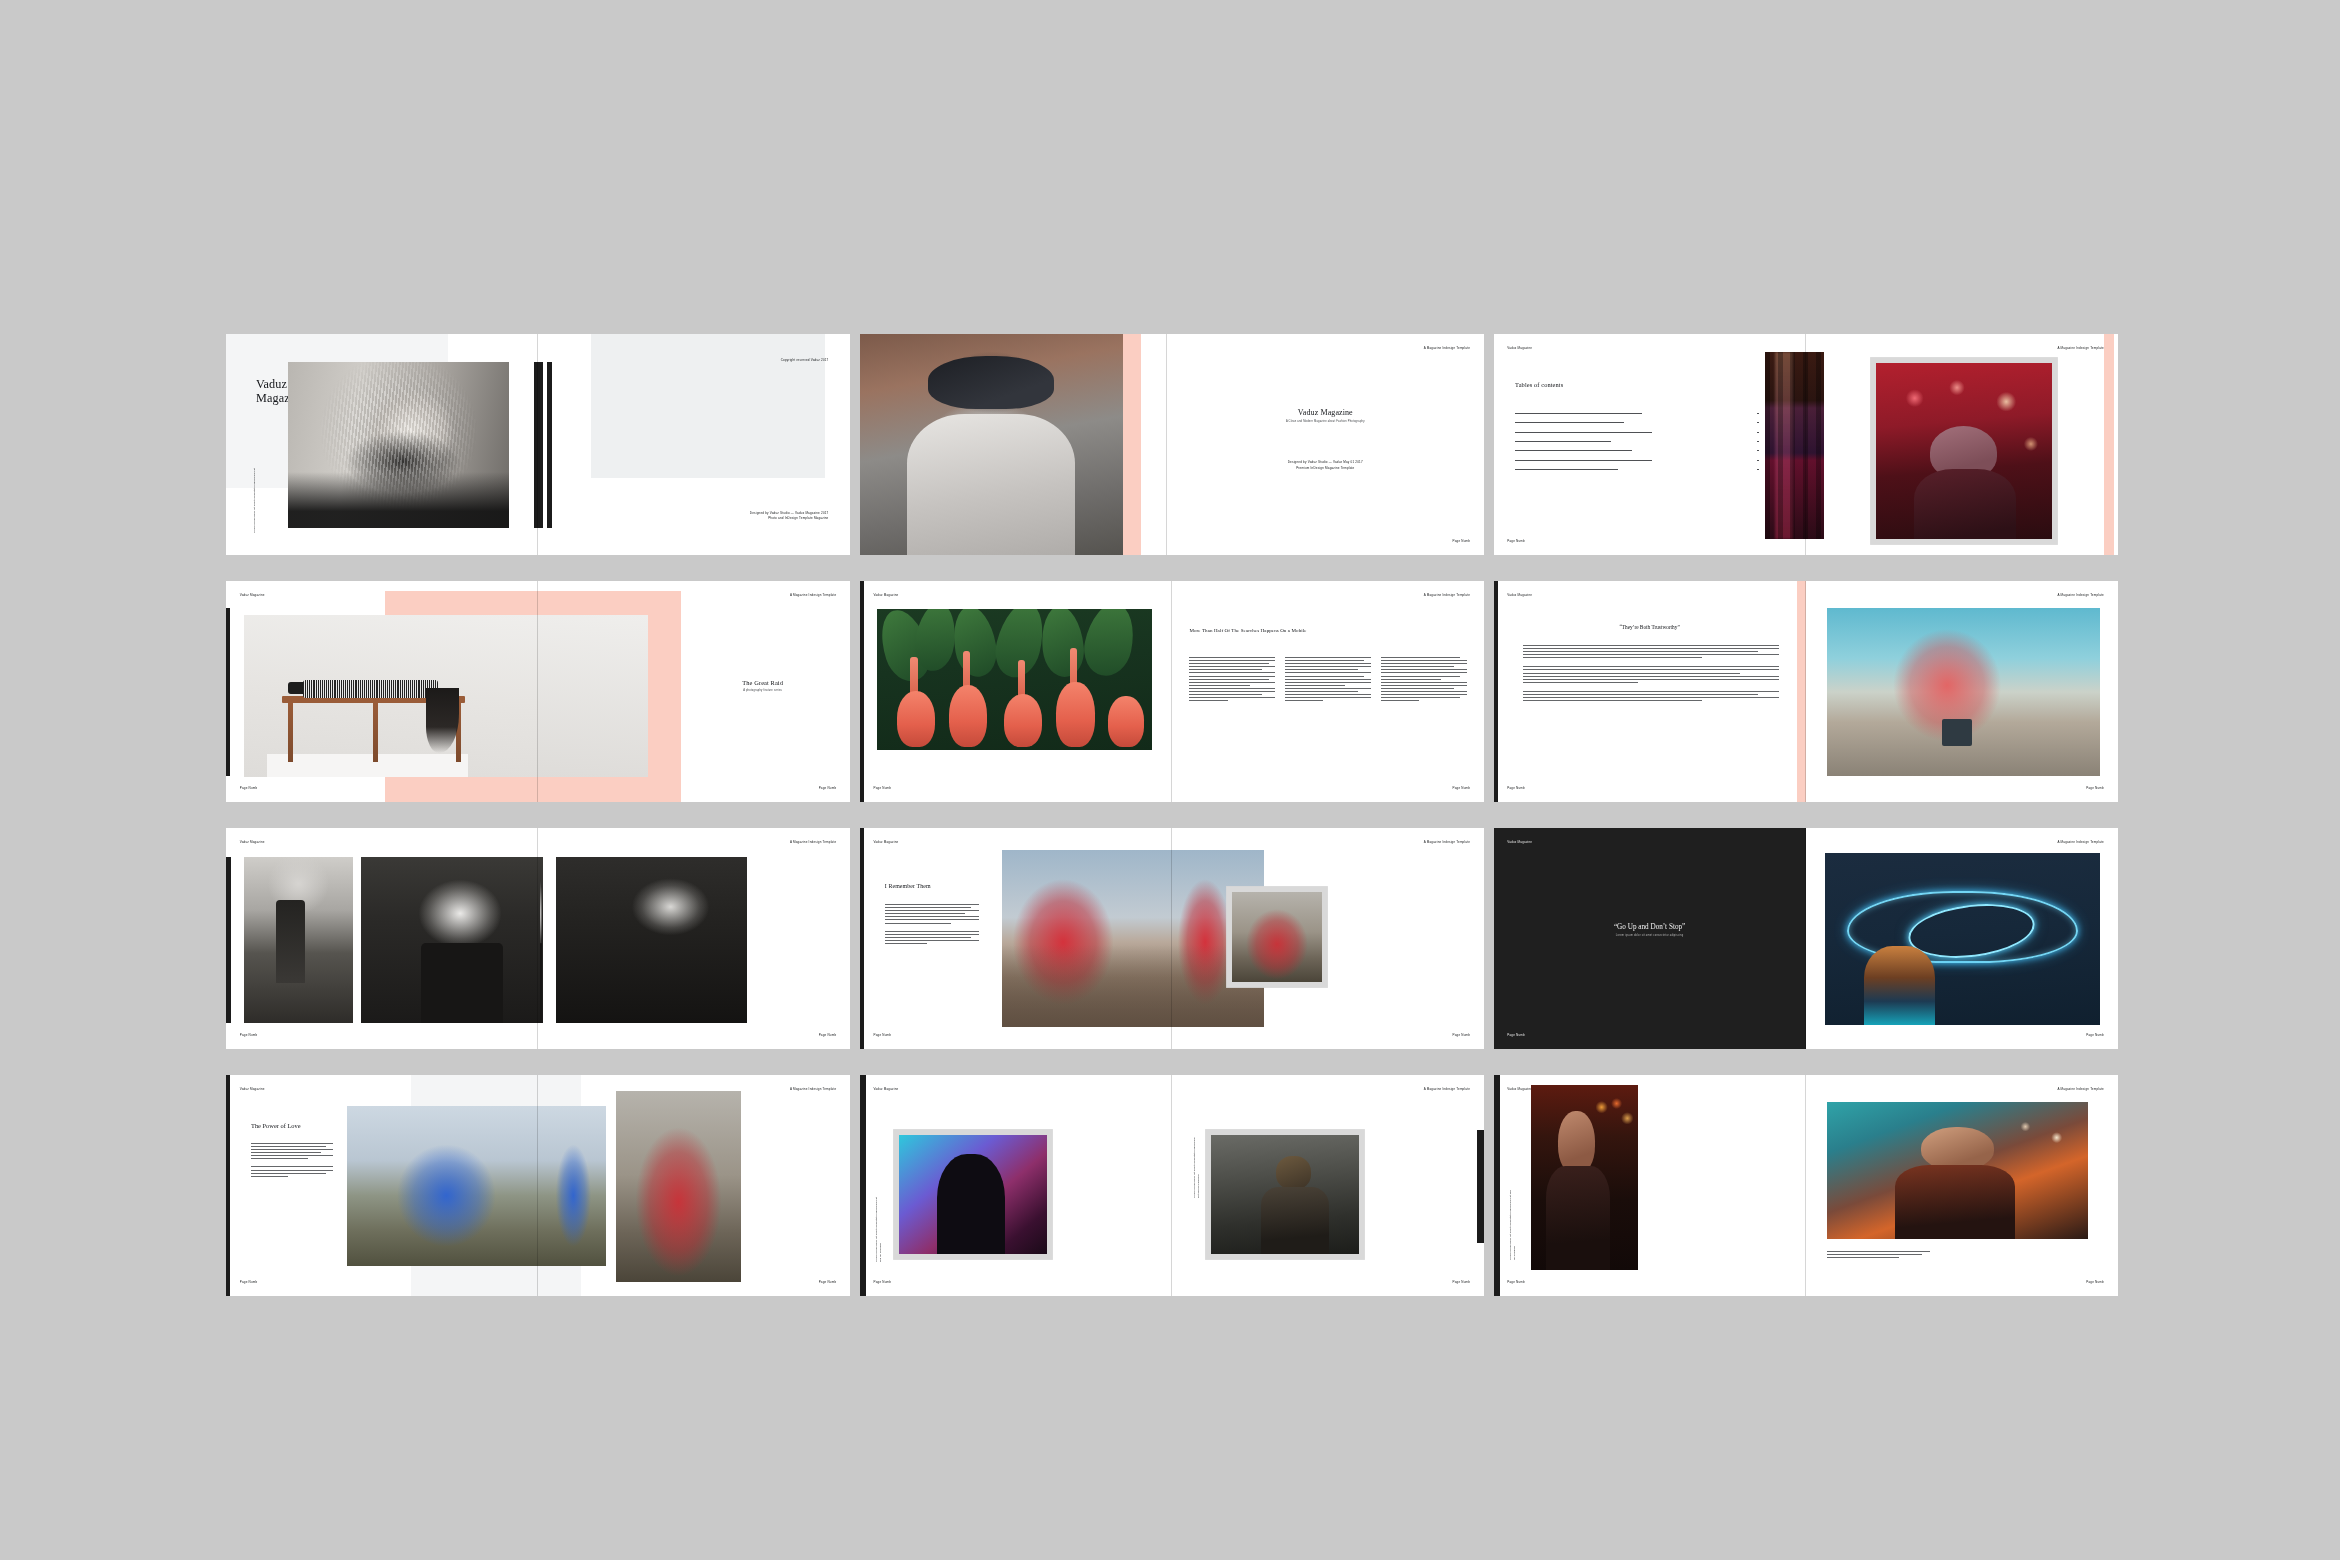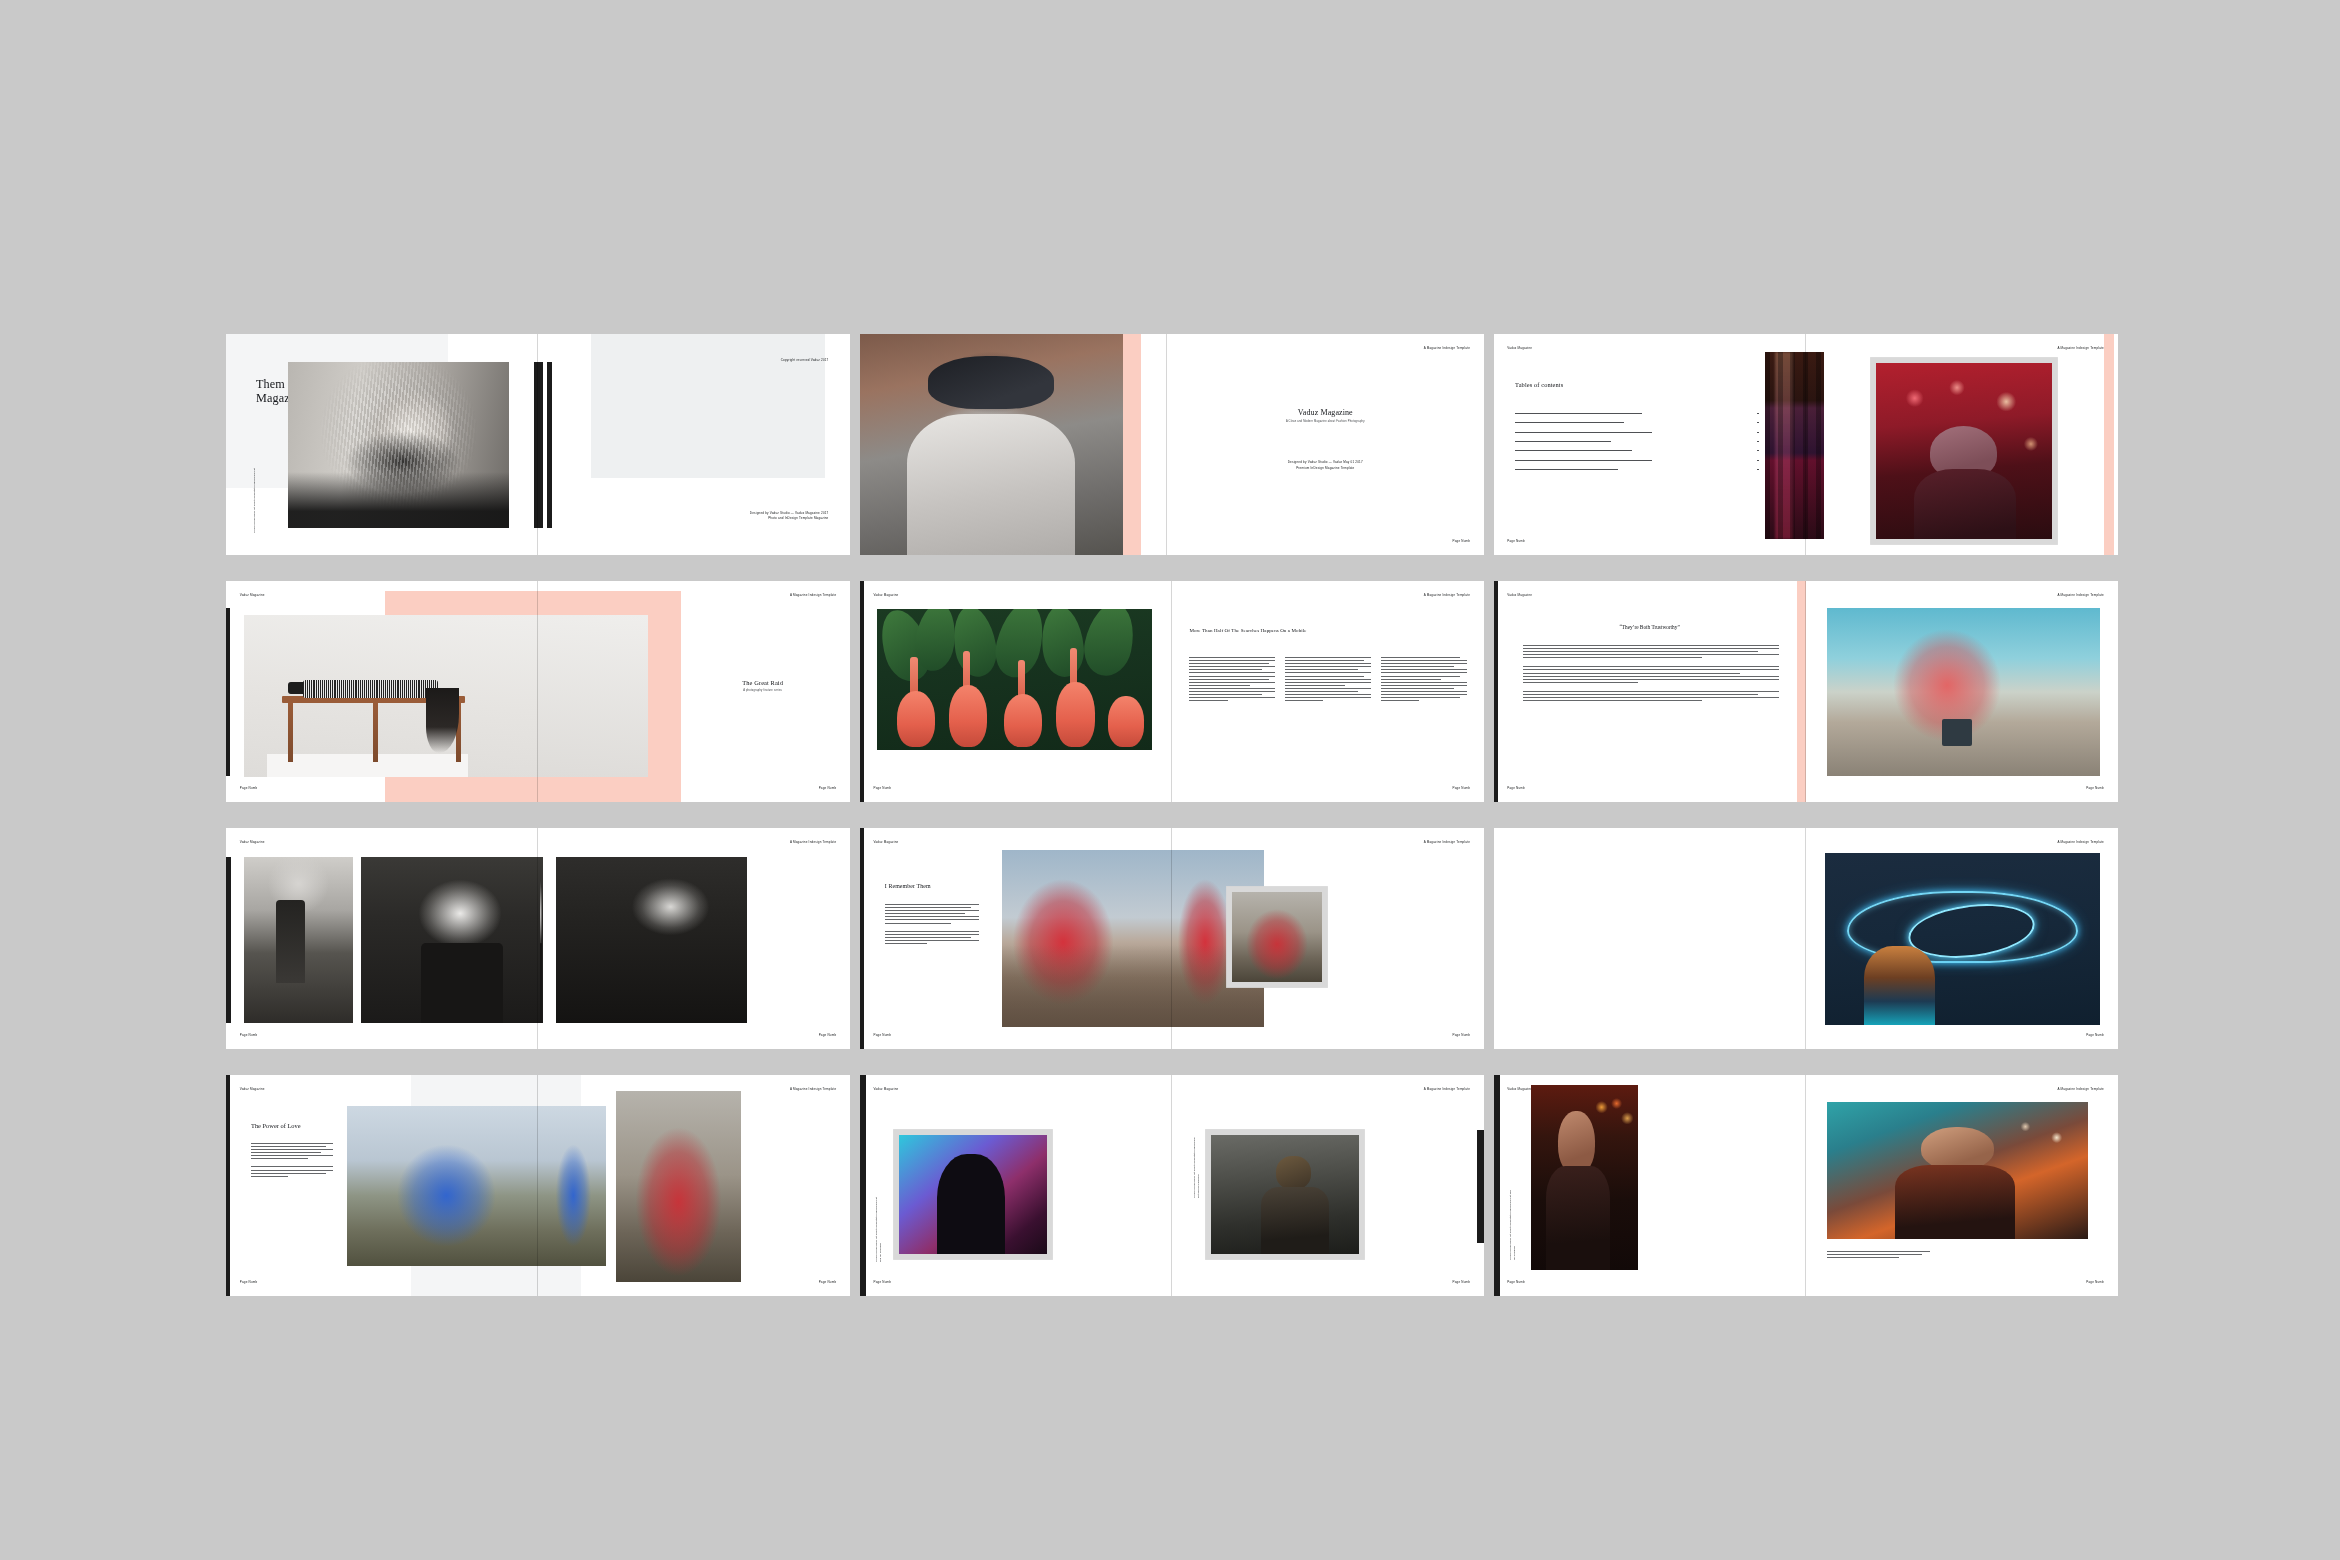--- a/index.html
+++ b/index.html
@@ -407,21 +407,21 @@
 </head>
 <body>
 
 <div class="canvas">
 <div class="grid">
 
   <div class="spread">
     <div class="page left">
       <div class="blk lgray" style="left:0;top:0;width:222px;height:154px;"></div>
       <div class="h-serif cover-title" style="position:absolute;left:30px;top:43px;">
-        <div>Them</div>
+        <div>Vaduz</div>
         <div>Magazine</div>
       </div>
       <div class="vcap" style="left:27px;top:105px;height:94px;">Lorem ipsum dolor sit amet consectetur adipiscing elit</div>
       <div class="ph ph-blonde" style="left:62px;top:28px;width:221px;height:166px;"></div>
     </div>
     <div class="page right">
       <div class="blk black" style="left:-3.9px;top:28px;width:8.8px;height:166px;"></div>
       <div class="blk black" style="left:8.8px;top:28px;width:4.9px;height:166px;"></div>
       <div class="blk gray" style="left:53px;top:0;width:234px;height:144px;"></div>
       <div class="rh tr" style="top:25px;right:21.5px;">Copyright reserved Vaduz 2017</div>
@@ -703,20 +703,28 @@
     <div class="page right">
       <div class="ph ph-smoke-red" style="left:0;top:21.5px;width:92px;height:177px;"></div>
       <div class="ph ph-smoke-red2 ph-frame-shadow" style="left:60px;top:64px;width:90px;height:90px;"></div>
       <div class="rh tr">A Magazine Indesign Template</div>
       <div class="rh br">Page Numb</div>
     </div>
     <div class="gutter"></div>
   </div>
 
   <div class="spread">
+    <div class="page left dark-page">
+      <div class="rh tl" style="color:#e9e9e9;">Vaduz Magazine</div>
+      <div class="rh bl" style="color:#e9e9e9;">Page Numb</div>
+      <div style="position:absolute;left:0;right:0;top:95px;text-align:center;">
+        <div class="h-serif" style="color:#f4f4f4;font-size:7.2px;">“Go Up and Don’t Stop”</div>
+        <div class="sub-xs" style="color:#b9b9b9;">Lorem ipsum dolor sit amet consectetur adipiscing</div>
+      </div>
+    </div>
     <div class="page right">
       <div class="rh tr">A Magazine Indesign Template</div>
       <div class="rh br">Page Numb</div>
       <div class="ph ph-neon-script" style="left:19.5px;top:25px;width:275px;height:172px;">
         <div class="scr"></div>
         <div class="scr2"></div>
         <div class="figure"></div>
       </div>
     </div>
     <div class="gutter"></div>

